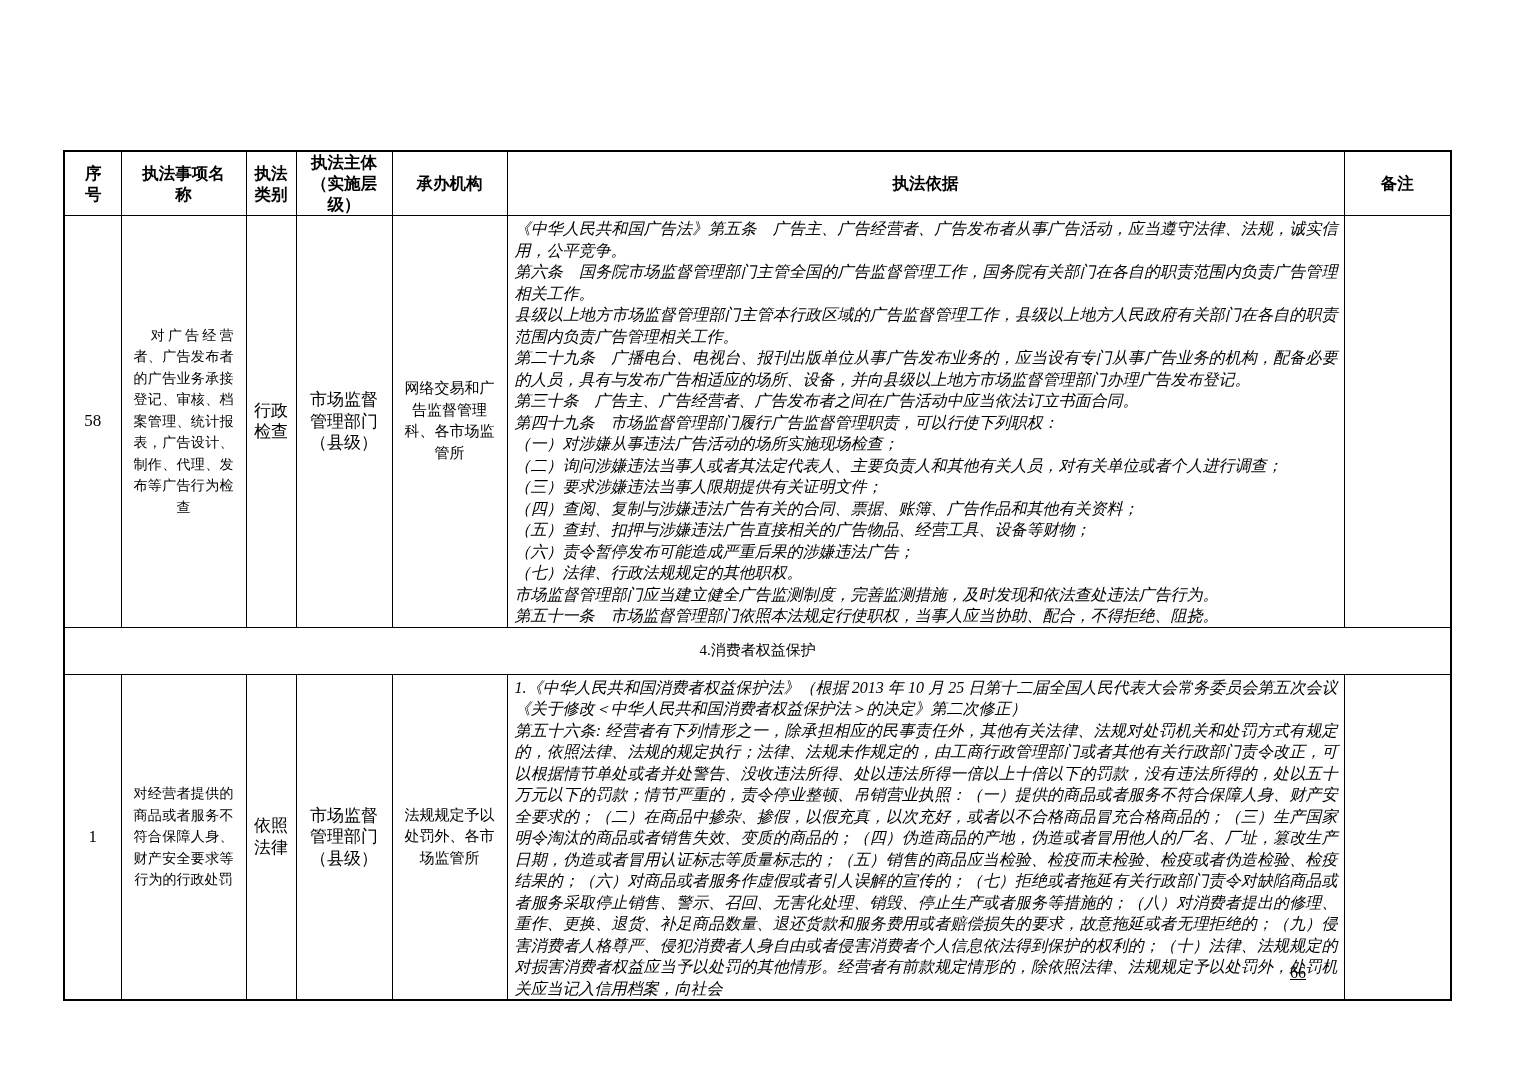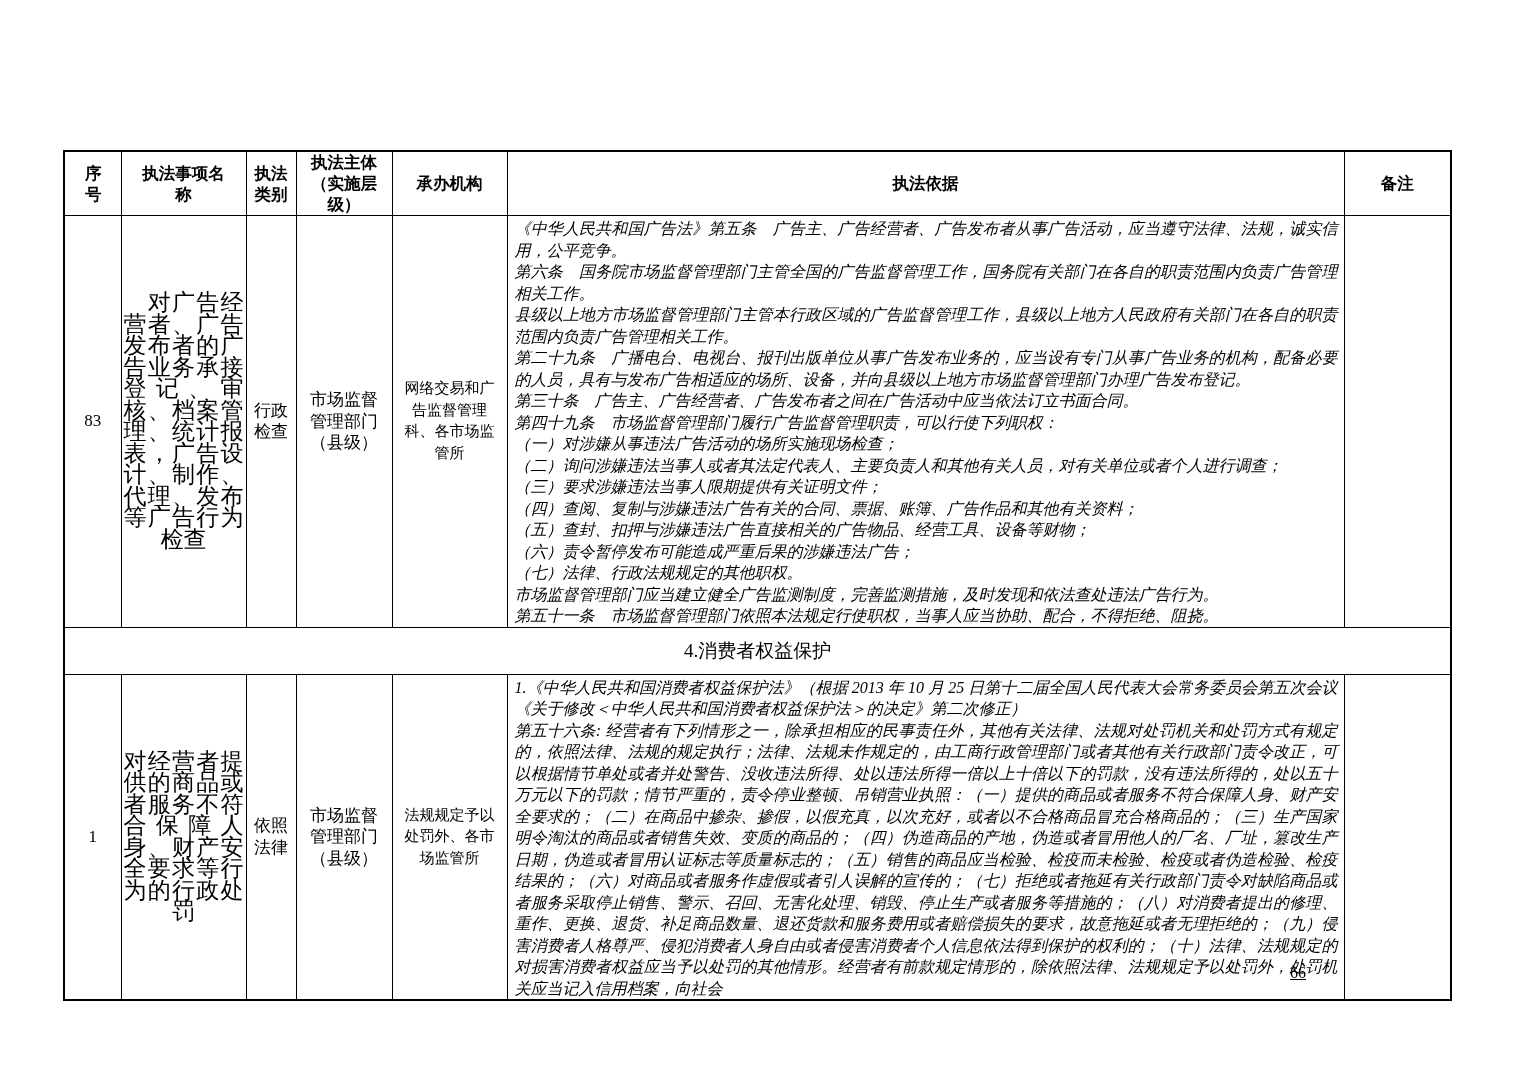--- a/index.html
+++ b/index.html
@@ -18,32 +18,32 @@
     overflow:hidden;
   }
   .doc-table th{
     font-weight:bold;font-size:16.5px;line-height:21px;text-align:center;
     padding:0 20px;word-break:break-all;
   }
   th.th-subject{padding:0 10px;}
   th.th-category{padding:4px 4px;}
   td.seq{text-align:center;font-size:17px;}
   td.name{
-    font-size:23px;line-height:21.5px;padding:0 2px;
+    font-size:14px;line-height:21.5px;padding:0 12px;
     text-align:justify;text-align-last:center;word-break:break-all;
   }
   td.category{font-size:17px;line-height:21.5px;text-align:center;padding:0 4px;word-break:break-all;}
   td.subject{font-size:17px;line-height:21.5px;text-align:center;padding:0 6px;word-break:break-all;}
   td.agency{font-size:15px;line-height:21.5px;text-align:center;padding:0 10px;word-break:break-all;}
   td.basis{
     vertical-align:top;padding:2px 6px 0 7px;font-size:16px;line-height:21.5px;font-style:italic;
   }
   td.basis p{margin:0;text-align:justify;word-break:break-all;}
   td.remark{}
-  td.divider-cell{text-align:center;font-size:19px;}
+  td.divider-cell{text-align:center;font-size:15px;}
   .page-num{position:absolute;left:1290px;top:964px;font-size:16px;text-decoration:underline;}
 </style>
 </head>
 <body>
 
 <table class="doc-table">
   <colgroup>
     <col style="width:57px">
     <col style="width:125px">
     <col style="width:50px">
@@ -58,21 +58,21 @@
       <th>执法事项名称</th>
       <th class="th-category">执法类别</th>
       <th class="th-subject">执法主体（实施层级）</th>
       <th>承办机构</th>
       <th>执法依据</th>
       <th>备注</th>
     </tr>
   </thead>
   <tbody>
     <tr style="height:383px">
-      <td class="seq">83</td>
+      <td class="seq">58</td>
       <td class="name">　对广告经营者、广告发布者的广告业务承接登记、审核、档案管理、统计报表，广告设计、制作、代理、发布等广告行为检查</td>
       <td class="category">行政检查</td>
       <td class="subject">市场监督管理部门（县级）</td>
       <td class="agency">网络交易和广告监督管理科、各市场监管所</td>
       <td class="basis">
         <p>《中华人民共和国广告法》第五条　广告主、广告经营者、广告发布者从事广告活动，应当遵守法律、法规，诚实信用，公平竞争。</p>
         <p>第六条　国务院市场监督管理部门主管全国的广告监督管理工作，国务院有关部门在各自的职责范围内负责广告管理相关工作。</p>
         <p>县级以上地方市场监督管理部门主管本行政区域的广告监督管理工作，县级以上地方人民政府有关部门在各自的职责范围内负责广告管理相关工作。</p>
         <p>第二十九条　广播电台、电视台、报刊出版单位从事广告发布业务的，应当设有专门从事广告业务的机构，配备必要的人员，具有与发布广告相适应的场所、设备，并向县级以上地方市场监督管理部门办理广告发布登记。</p>
         <p>第三十条　广告主、广告经营者、广告发布者之间在广告活动中应当依法订立书面合同。</p>

